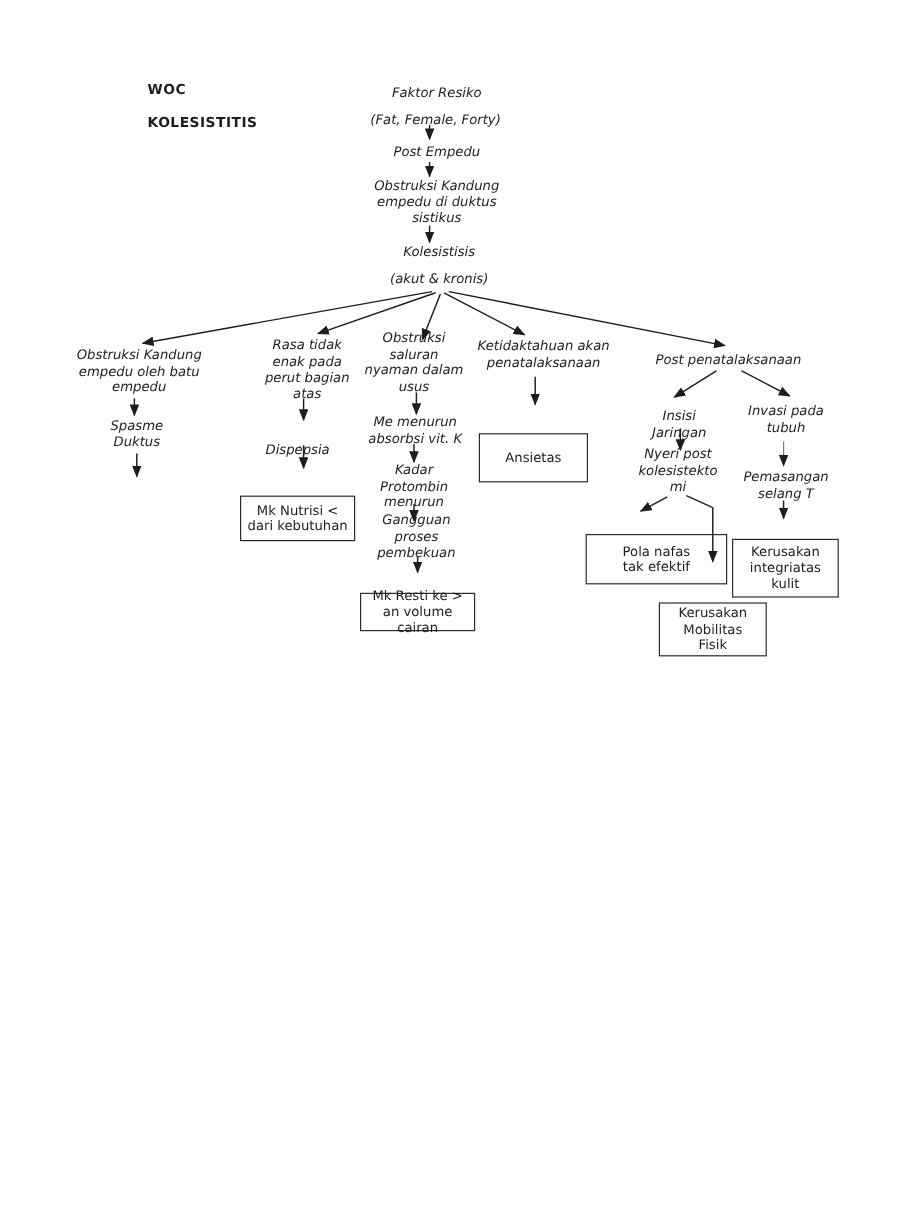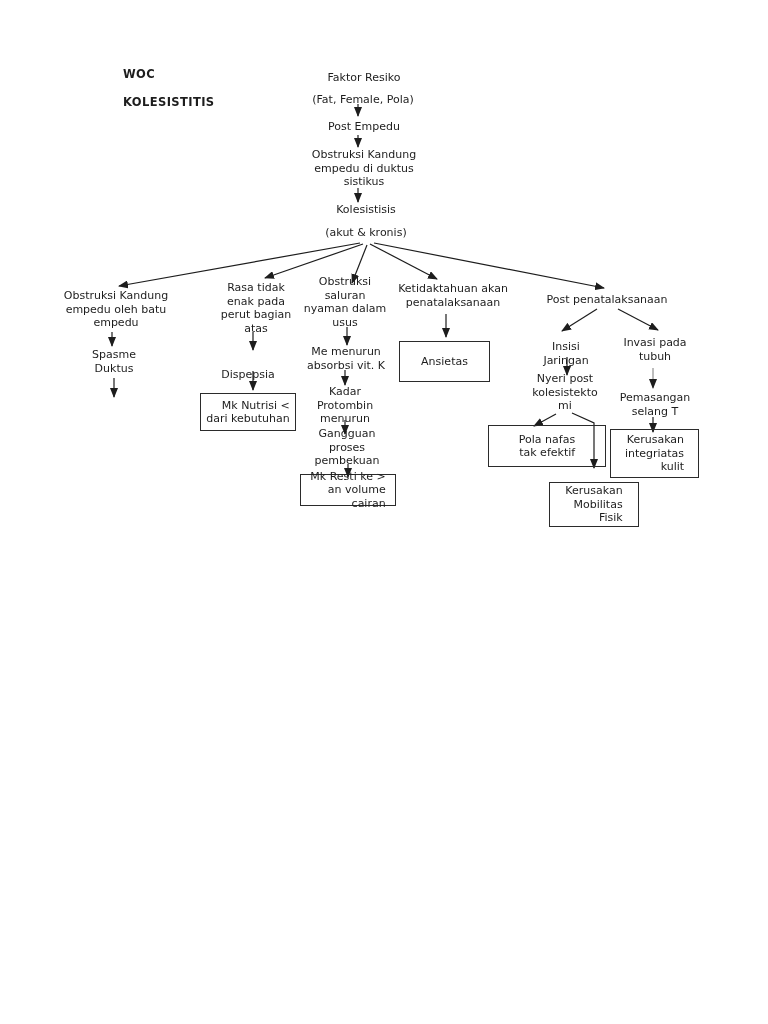--- a/index.html
+++ b/index.html
@@ -20,31 +20,33 @@
     font-size:11.5px;line-height:13px;
     font-weight:bold;letter-spacing:.4px;
     white-space:pre;
   }
   .node{
     position:absolute;
     transform:translateX(-50%);
     font-size:11px;line-height:13.5px;
     text-align:center;
     white-space:pre-line;
+    font-style:italic;
   }
   .nbox{
     position:absolute;
     box-sizing:border-box;
     border:1.5px solid #2b2b2b;
     display:flex;align-items:center;justify-content:center;
     font-size:11px;line-height:13.5px;
-    text-align:right;
+    text-align:center;
     white-space:pre-line;
     overflow:visible;
     background:transparent;
+    margin-top:20px;
   }
 </style>
 </head>
 <body>
 
 <div class="page">
 
   <svg class="arrows" width="768" height="1024" viewBox="0 0 768 1024" xmlns="http://www.w3.org/2000/svg">
     <defs>
       <marker id="ah" markerUnits="userSpaceOnUse" markerWidth="10" markerHeight="8" refX="9" refY="4" orient="auto">
@@ -80,21 +82,21 @@
     <line x1="556" y1="414" x2="534" y2="426" marker-end="url(#ah)"></line>
     <polyline points="572,413 594,423 594,468" marker-end="url(#ah)"></polyline>
     <line class="thin" x1="653" y1="368" x2="653" y2="388" marker-end="url(#ah)"></line>
     <line x1="653" y1="417" x2="653" y2="432" marker-end="url(#ah)"></line>
   </svg>
 
   <div class="hdr" style="left:123px;top:68px">WOC</div>
   <div class="hdr" style="left:123px;top:96px">KOLESISTITIS</div>
 
   <div class="node" style="left:364px;top:71px">Faktor Resiko</div>
-  <div class="node" style="left:363px;top:93px">(Fat, Female, Pola)</div>
+  <div class="node" style="left:363px;top:93px">(Fat, Female, Forty)</div>
   <div class="node" style="left:364px;top:120px">Post Empedu</div>
   <div class="node" style="left:364px;top:148px">Obstruksi Kandung
 empedu di duktus
 sistikus</div>
   <div class="node" style="left:366px;top:203px">Kolesistisis</div>
   <div class="node" style="left:366px;top:226px">(akut &amp; kronis)</div>
 
   <div class="node" style="left:116px;top:289px">Obstruksi Kandung
 empedu oleh batu
 empedu</div>

